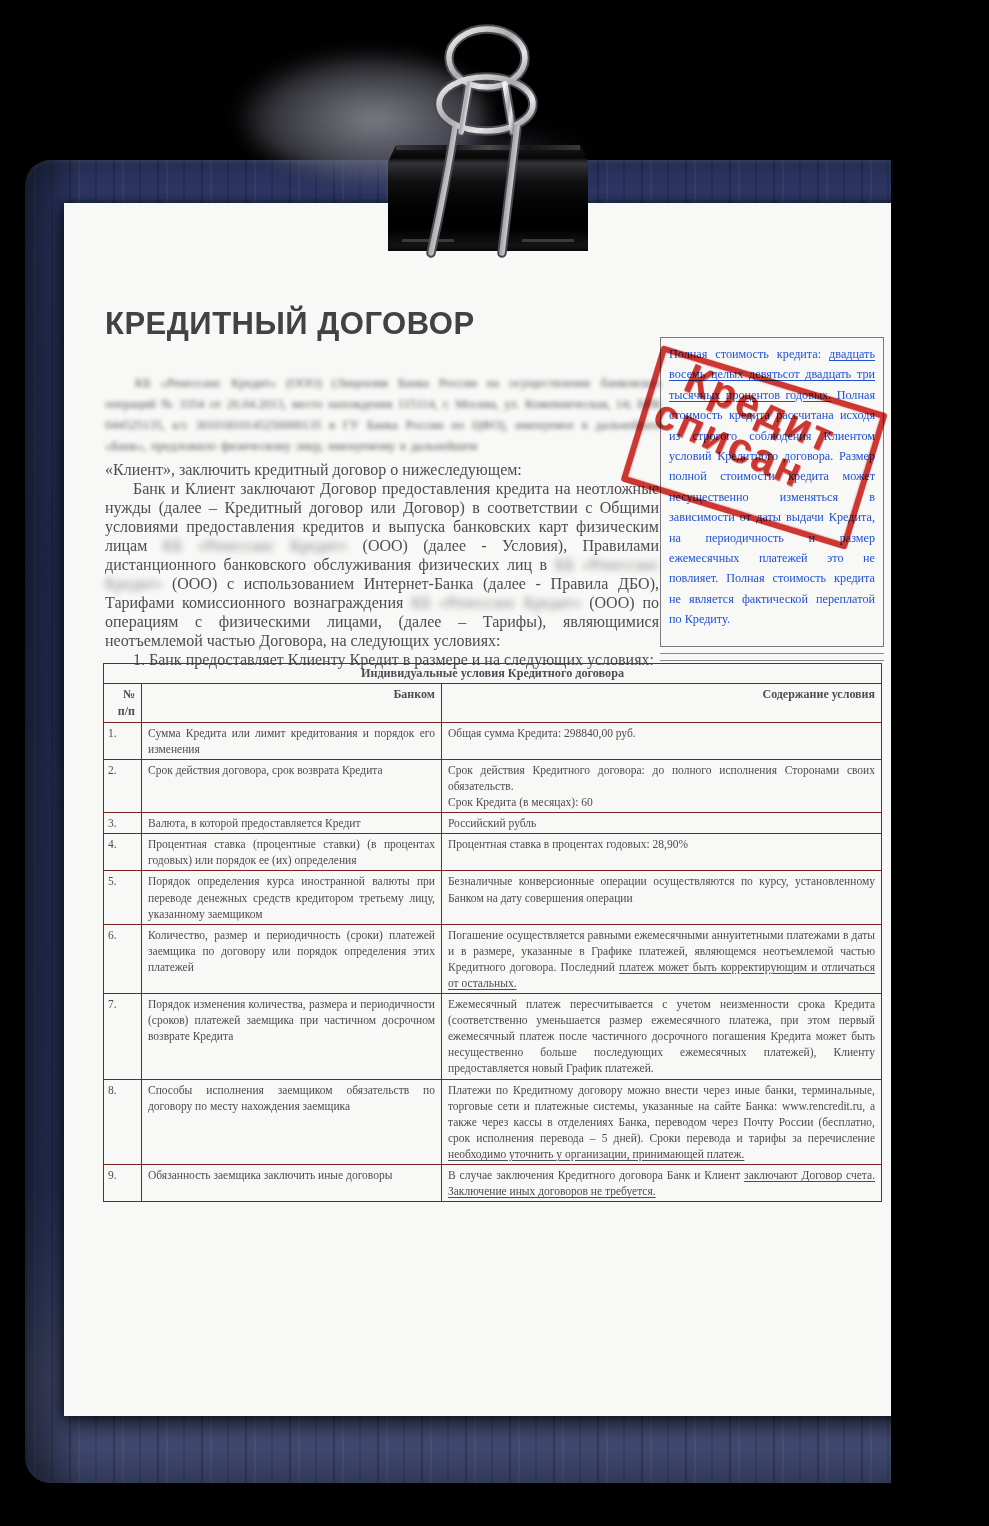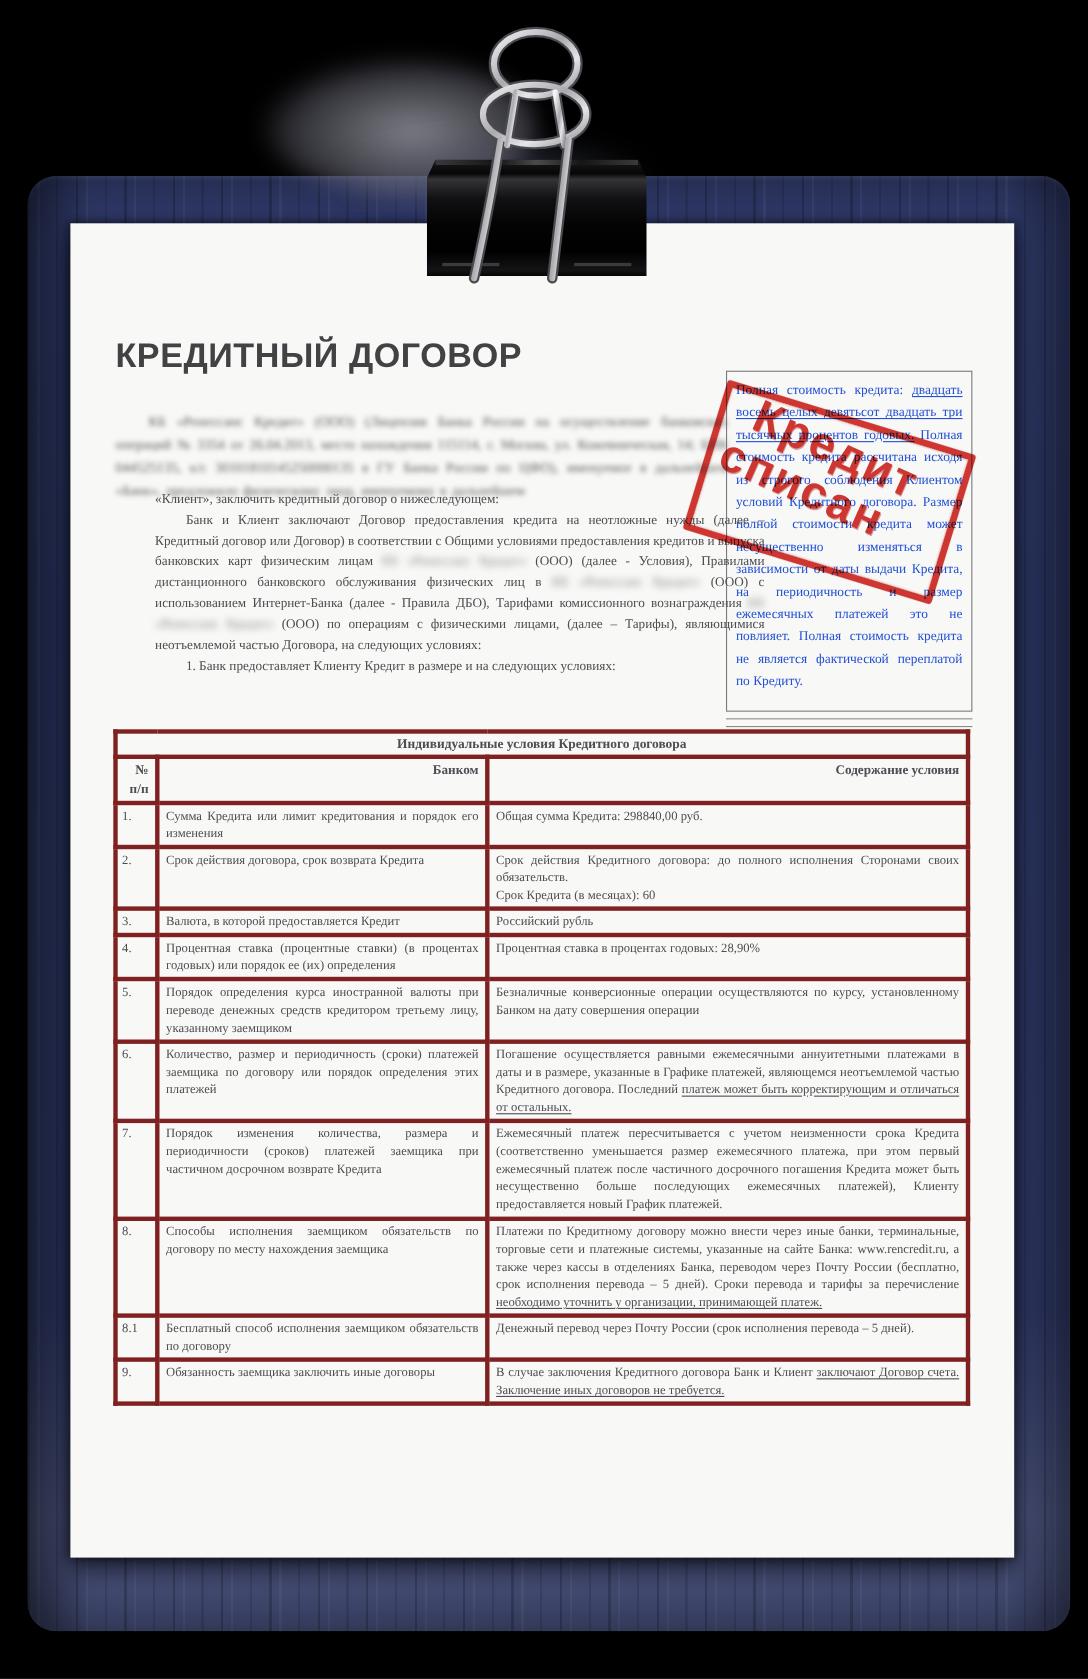--- a/index.html
+++ b/index.html
@@ -1,16 +1,16 @@
 <!DOCTYPE html>
 <html><head>
 <meta charset="utf-8">
 <style>
   html,body{margin:0;padding:0;background:#000;}
-  .stage{position:relative;width:989px;height:1526px;background:#000;overflow:hidden;
+  .stage{position:relative;width:891px;height:1526px;background:#000;overflow:hidden;
          font-family:"Liberation Serif", serif;}
 
   
   .board{position:absolute;left:25px;top:160px;width:948px;height:1323px;
          border-radius:26px;
          background:
            repeating-linear-gradient(90deg, rgba(0,0,0,.20) 0 2px, rgba(255,255,255,0) 2px 9px,
              rgba(255,255,255,.05) 9px 11px, rgba(255,255,255,0) 11px 26px,
              rgba(0,0,0,.12) 26px 28px, rgba(255,255,255,0) 28px 44px),
            linear-gradient(180deg,#333e70 0%,#2e3969 30%,#323c6d 78%,#4d5680 92%,#444d77 100%);
@@ -35,30 +35,30 @@
 
   .intro{position:absolute;left:41px;top:170px;width:557px;font-size:12.6px;line-height:21px;
          text-align:justify;text-indent:30px;color:#5a5a5e;filter:blur(2.3px);word-spacing:1.5px;}
 
   .cost-box{position:absolute;left:596px;top:134px;width:224px;height:310px;
             border:1.5px solid #7a7a7e;padding:6px 8px;box-sizing:border-box;
             font-size:12.2px;line-height:20.4px;text-align:justify;color:#1d4ed8;}
   .u{text-decoration:underline;text-underline-offset:2px;}
   .sigline{position:absolute;left:596px;height:0;border-top:1.2px solid #8a8a8e;width:224px;}
 
-  .body-block{position:absolute;left:41px;top:241px;width:554px;font-size:12px;line-height:19px;
-              text-align:justify;color:#4b4b50;margin-left:36px;}
+  .body-block{position:absolute;left:41px;top:257px;width:554px;font-size:16px;line-height:19px;
+              text-align:justify;color:#4b4b50;}
   .body-block p{margin:0;}
   .body-block p.ind{text-indent:28px;}
   .redact{filter:blur(3.4px);opacity:.8;color:#6b6b70;}
 
   
   .cond-table{position:absolute;left:39px;top:460px;width:779px;border-collapse:collapse;
               font-size:11.5px;line-height:1.4;color:#4b4b50;table-layout:fixed;}
-  .cond-table td,.cond-table th{border:4px solid #7f1d1d;vertical-align:top;padding:2px 6px;margin-top:44px;}
+  .cond-table td,.cond-table th{border:1px solid #7f1d1d;vertical-align:top;padding:2px 6px;margin-top:44px;}
   .cond-table .caption-cell{text-align:center;font-weight:bold;font-size:12.2px;padding:1px;}
   .cond-table th{text-align:right;font-size:12px;}
   .col-num{width:38px;} .col-cond{width:300px;}
   td.c-num{text-align:left;padding-left:4px;}
   td.c-cond,td.c-content{text-align:justify;}
   td.c-content div{margin:0;}
 
   
   .stamp{position:absolute;left:598px;top:142px;width:224px;height:130px;
          border:6px solid #cf2823;border-radius:3px;transform:rotate(17deg);
@@ -172,27 +172,20 @@
               <td class="c-cond">Порядок изменения количества, размера и периодичности (сроков) платежей заемщика при частичном досрочном возврате Кредита</td>
               <td class="c-content">
                 <div><span>Ежемесячный платеж пересчитывается с учетом неизменности срока Кредита (соответственно уменьшается размер ежемесячного платежа, при этом первый ежемесячный платеж после частичного досрочного погашения Кредита может быть несущественно больше последующих ежемесячных платежей), Клиенту предоставляется новый График платежей.</span></div>
               </td>
             </tr>
             <tr>
               <td class="c-num">8.</td>
               <td class="c-cond">Способы исполнения заемщиком обязательств по договору по месту нахождения заемщика</td>
               <td class="c-content">
                 <div><span>Платежи по Кредитному договору можно внести через иные банки, терминальные, торговые сети и платежные системы, указанные на сайте Банка: www.rencredit.ru, а также через кассы в отделениях Банка, переводом через Почту России (бесплатно, срок исполнения перевода – 5 дней). Сроки перевода и тарифы за перечисление </span><span class="u">необходимо уточнить у организации, принимающей платеж.</span></div>
-              </td>
-            </tr>
-            <tr>
-              <td class="c-num">8.1</td>
-              <td class="c-cond">Бесплатный способ исполнения заемщиком обязательств по договору</td>
-              <td class="c-content">
-                <div><span>Денежный перевод через Почту России (срок исполнения перевода – 5 дней).</span></div>
               </td>
             </tr>
             <tr>
               <td class="c-num">9.</td>
               <td class="c-cond">Обязанность заемщика заключить иные договоры</td>
               <td class="c-content">
                 <div><span>В случае заключения Кредитного договора Банк и Клиент </span><span class="u">заключают Договор счета. Заключение иных договоров не требуется.</span></div>
               </td>
             </tr>
           </tbody>

